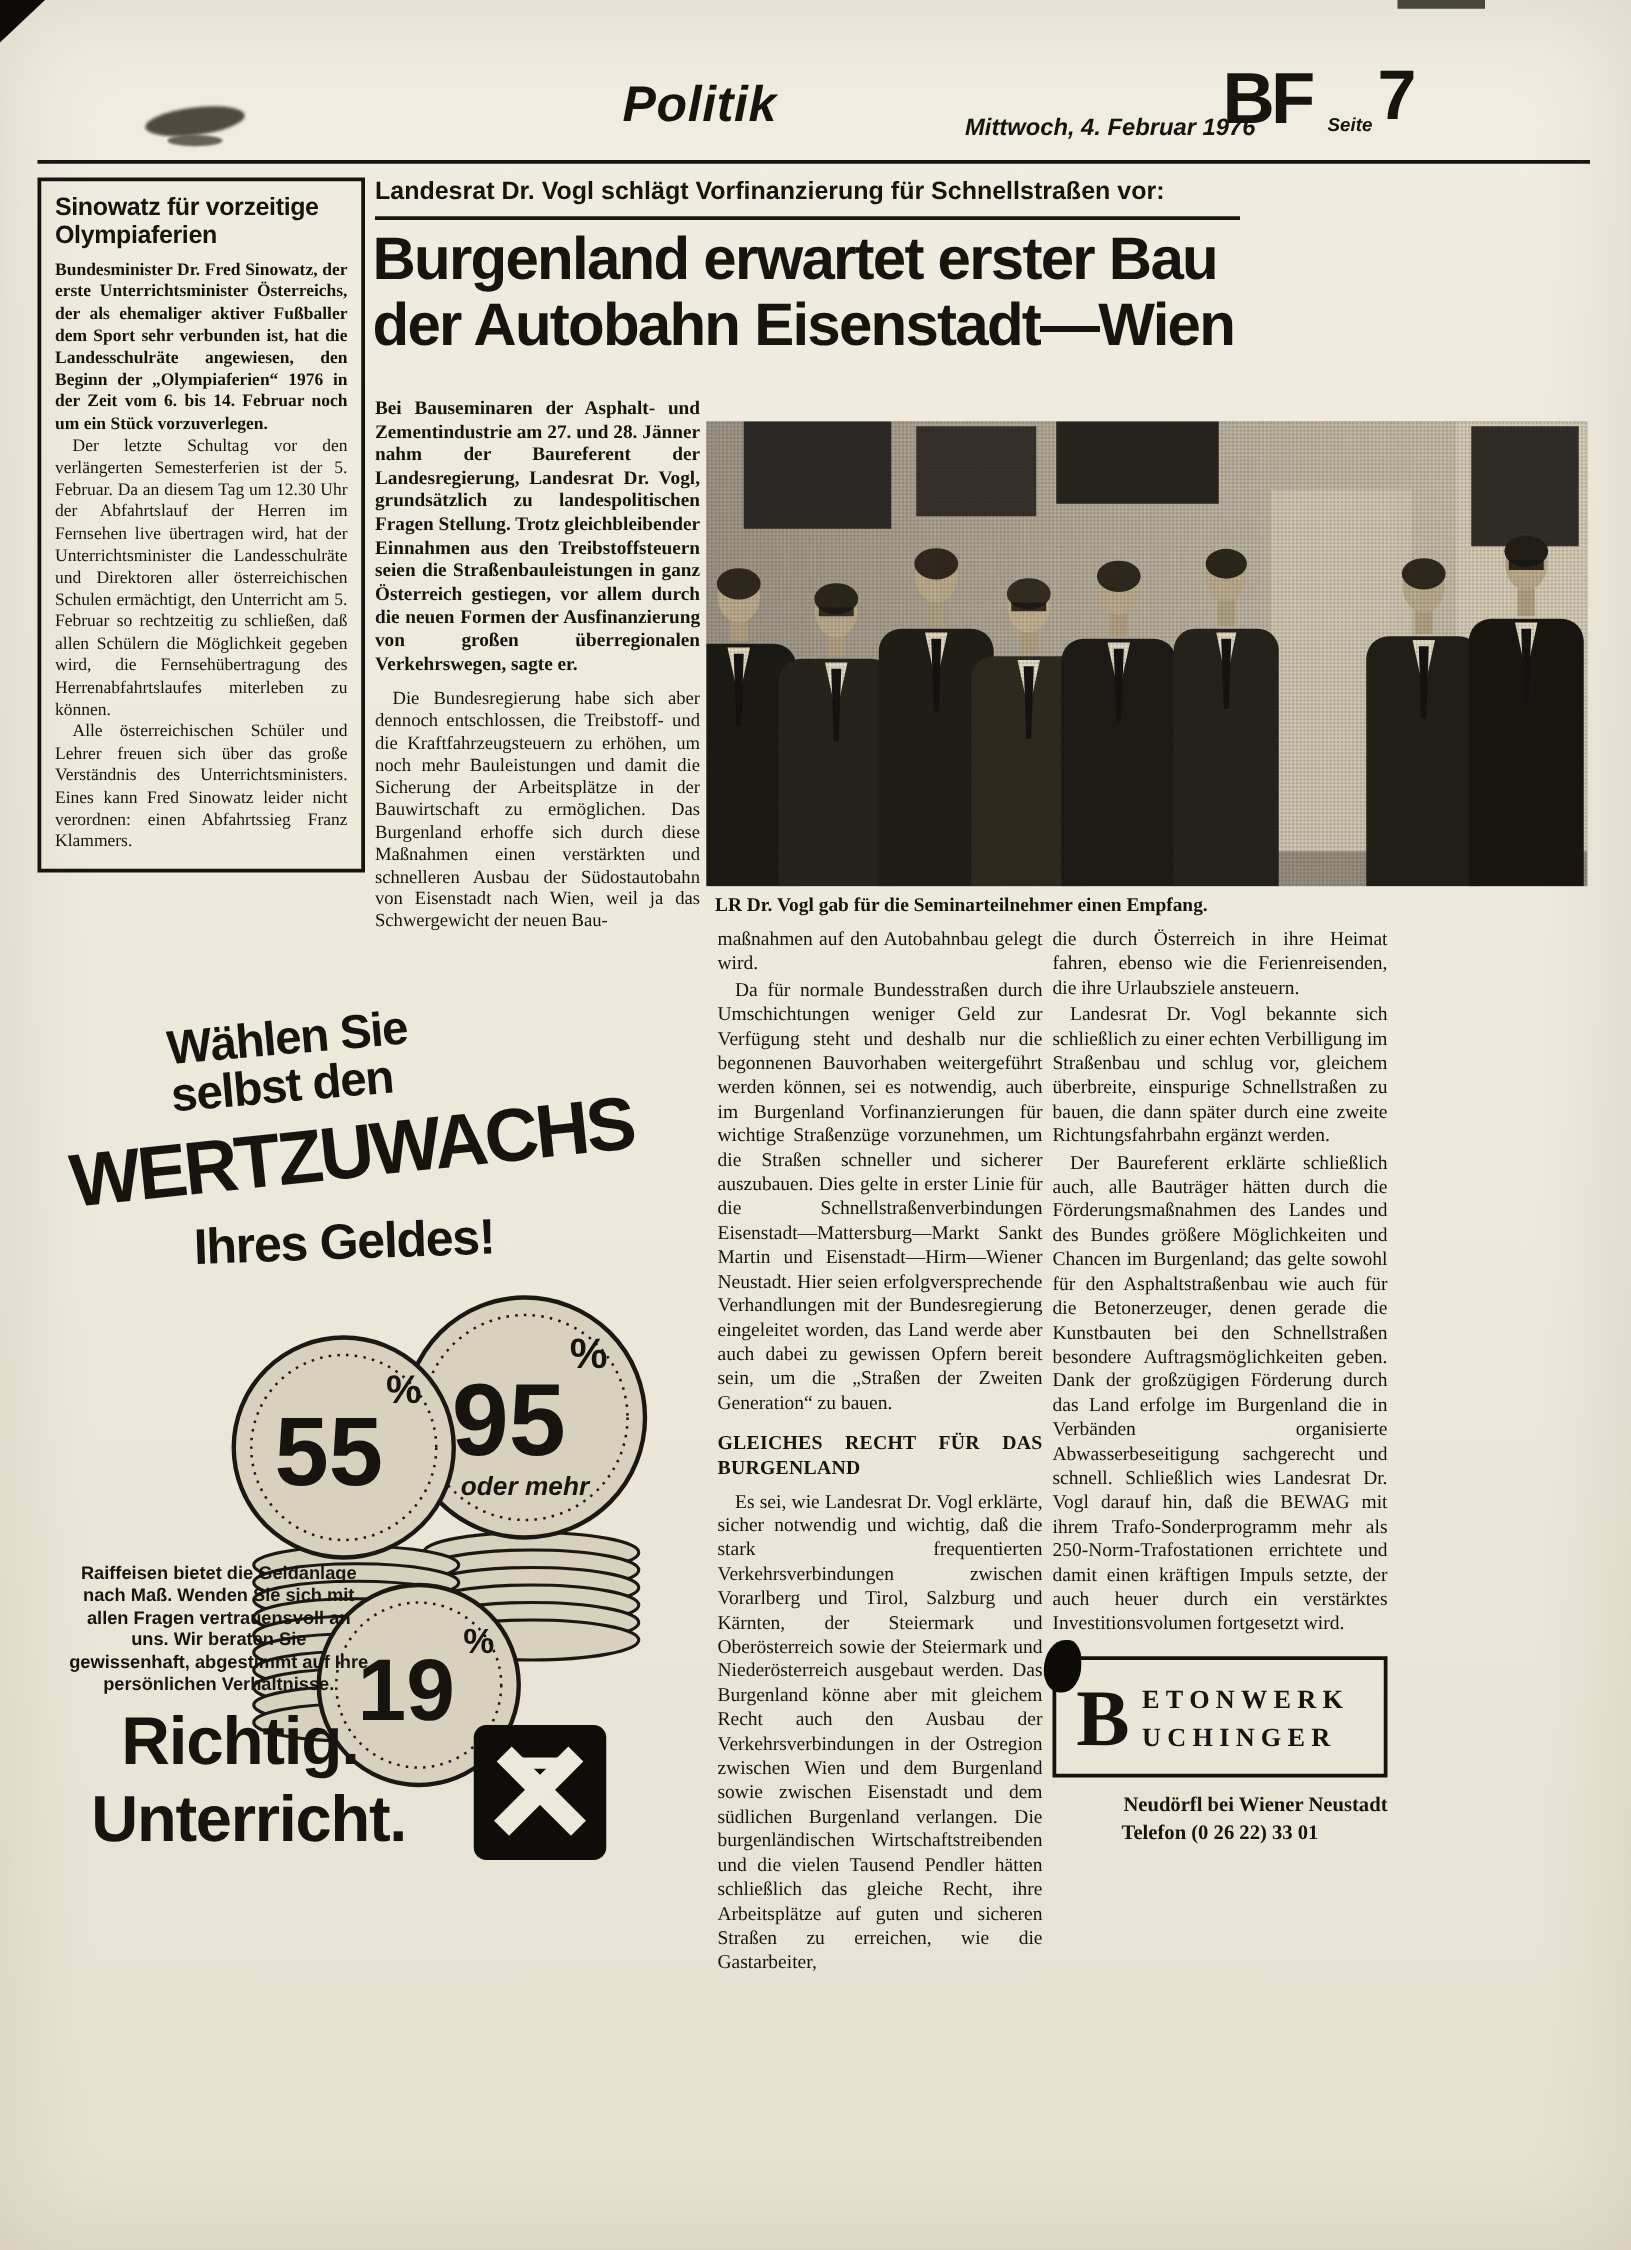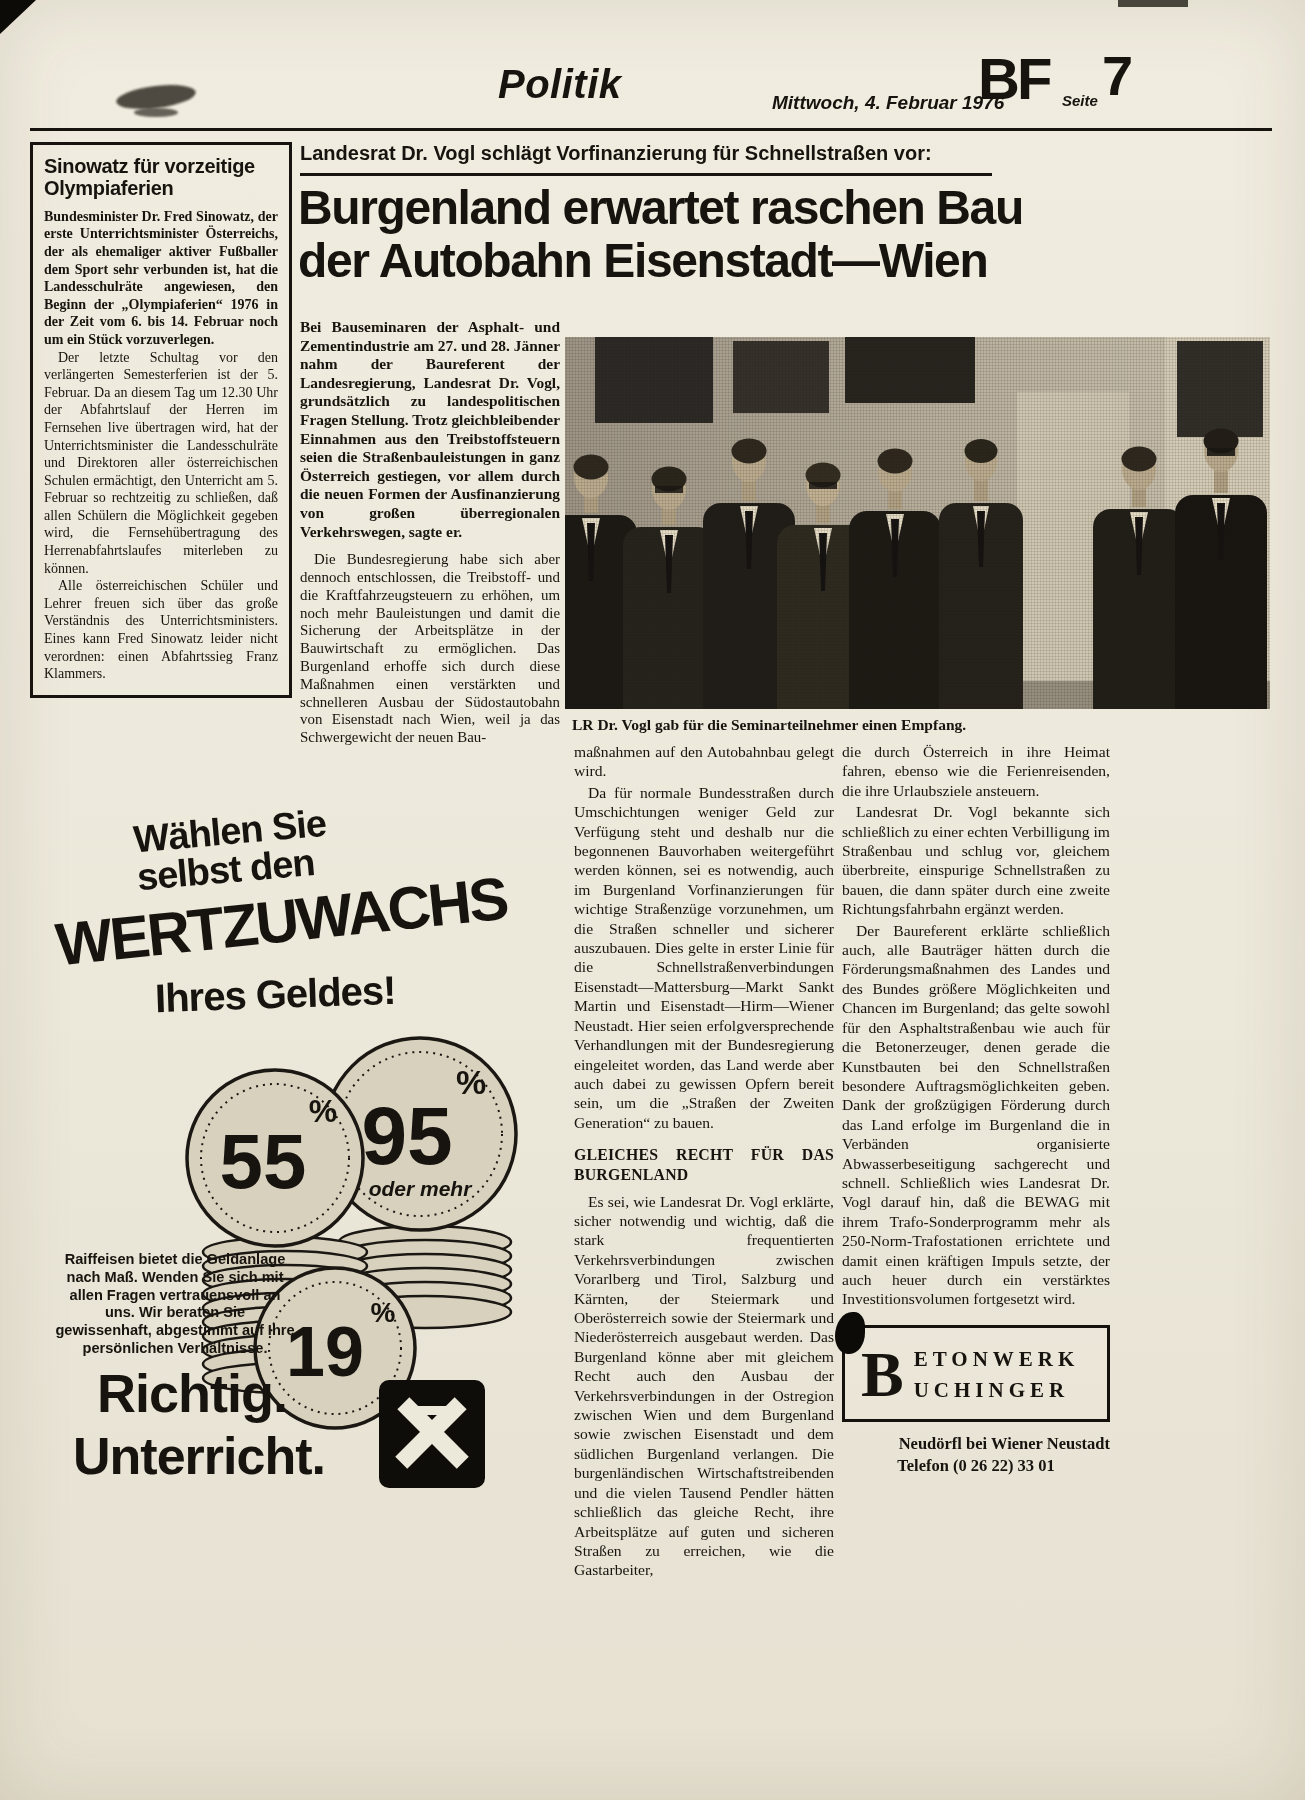--- a/index.html
+++ b/index.html
@@ -105,21 +105,21 @@
 
   <aside class="sinowatz">
     <h2>Sinowatz für vorzeitige Olympiaferien</h2>
     <p class="bold">Bundesminister Dr. Fred Sinowatz, der erste Unterrichtsminister Österreichs, der als ehemaliger aktiver Fußballer dem Sport sehr verbunden ist, hat die Landesschulräte angewiesen, den Beginn der „Olympiaferien“ 1976 in der Zeit vom 6. bis 14. Februar noch um ein Stück vorzuverlegen.</p>
     <p class="ind">Der letzte Schultag vor den verlängerten Semesterferien ist der 5. Februar. Da an diesem Tag um 12.30 Uhr der Abfahrtslauf der Herren im Fernsehen live übertragen wird, hat der Unterrichtsminister die Landesschulräte und Direktoren aller österreichischen Schulen ermächtigt, den Unterricht am 5. Februar so rechtzeitig zu schließen, daß allen Schülern die Möglichkeit gegeben wird, die Fernsehübertragung des Herrenabfahrtslaufes miterleben zu können.</p>
     <p class="ind">Alle österreichischen Schüler und Lehrer freuen sich über das große Verständnis des Unterrichtsministers. Eines kann Fred Sinowatz leider nicht verordnen: einen Abfahrtssieg Franz Klammers.</p>
   </aside>
 
   <div class="kicker">Landesrat Dr. Vogl schlägt Vorfinanzierung für Schnellstraßen vor:</div>
   <div class="headline">
-    <div>Burgenland erwartet raschen Bau</div>
+    <div>Burgenland erwartet erster Bau</div>
     <div>der Autobahn Eisenstadt—Wien</div>
   </div>
 
   <div class="col1">
     <p class="lead">Bei Bauseminaren der Asphalt- und Zementindustrie am 27. und 28. Jänner nahm der Baureferent der Landesregierung, Landesrat Dr. Vogl, grundsätzlich zu landespolitischen Fragen Stellung. Trotz gleichbleibender Einnahmen aus den Treibstoffsteuern seien die Straßenbauleistungen in ganz Österreich gestiegen, vor allem durch die neuen Formen der Ausfinanzierung von großen überregionalen Verkehrswegen, sagte er.</p>
     <p class="cont">Die Bundesregierung habe sich aber dennoch entschlossen, die Treibstoff- und die Kraftfahrzeugsteuern zu erhöhen, um noch mehr Bauleistungen und damit die Sicherung der Arbeitsplätze in der Bauwirtschaft zu ermöglichen. Das Burgenland erhoffe sich durch diese Maßnahmen einen verstärkten und schnelleren Ausbau der Südostautobahn von Eisenstadt nach Wien, weil ja das Schwergewicht der neuen Bau-</p>
   </div>
 
   <figure class="photo">
     <svg viewBox="0 0 705 372" preserveAspectRatio="none">

